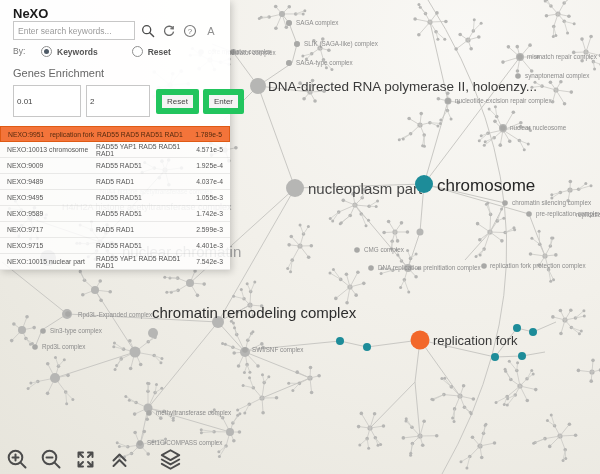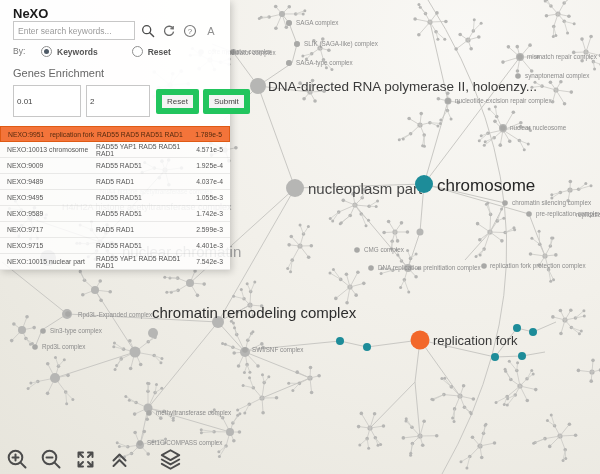--- a/index.html
+++ b/index.html
@@ -1249,21 +1249,21 @@
         <span>Reset</span>
       </span>
     </div>
 
     <div class="te-heading">Genes Enrichment</div>
 
     <div class="param-row">
       <input class="p1" type="text" value="0.01" style="">
       <input class="p2" type="text" value="2" style="">
       <button class="btn">Reset</button>
-      <button class="btn">Submit</button>
+      <button class="btn">Enter</button>
     </div>
   </div>
 
   <div class="rtable">
       <div class="rrow sel">
         <span class="c-id">NEXO:9951</span>
         <span class="c-name">replication fork</span>
         <span class="c-genes">RAD55 RAD5 RAD51 RAD1</span>
         <span class="c-p">1.789e-5</span>
       </div>

